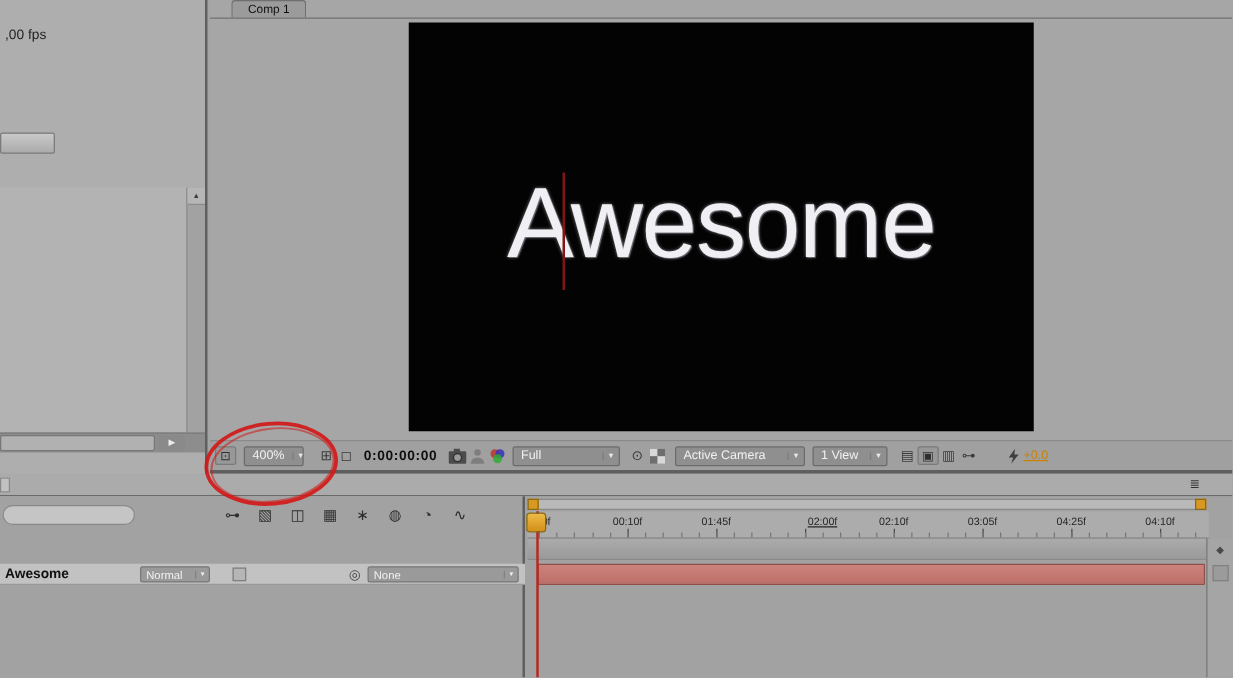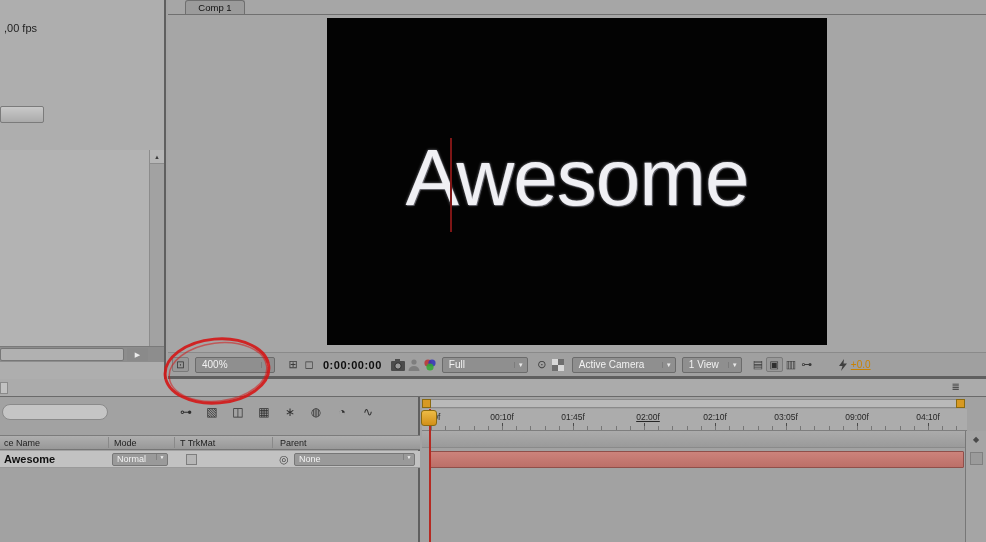--- a/index.html
+++ b/index.html
@@ -32,21 +32,21 @@
   .comp-view{position:absolute;left:159px;top:18px;width:500px;height:327px;background:#030303}
   .comp-text{position:absolute;left:0;right:0;top:50%;transform:translateY(-54%);text-align:center;font-size:80px;letter-spacing:-1px;color:#F0F0F4;text-shadow:0 0 3px rgba(235,235,245,.55),1px 1px 0 rgba(190,190,205,.35)}
   .text-cursor{position:absolute;left:123px;top:120px;width:2px;height:94px;background:#7E1616}
   .viewer-toolbar{position:absolute;left:0;right:0;top:352px;height:24px;background:#A0A0A0;border-top:1px solid #8a8a8a;display:flex;align-items:center;padding:0 4px;font-size:10px}
   .tb-icon{width:16px;height:16px;display:inline-flex;align-items:center;justify-content:center;color:#3a3a3a;font-size:11px;flex:none}
   .tb-btn{width:17px;height:15px;background:#989898;border:1px solid #7a7a7a;border-radius:2px;display:inline-flex;align-items:center;justify-content:center;color:#2f2f2f;font-size:10px;flex:none}
   .gap4{width:4px;flex:none}.gap6{width:6px;flex:none}.gap8{width:8px;flex:none}.gap10{width:10px;flex:none}.gap20{width:20px;flex:none}
   .ae-select{display:flex;align-items:center;height:16px;background:#8F8F8F;border:1px solid #6b6b6b;border-radius:2px;color:#F2F2F2;flex:none}
   .ae-select .lbl{padding:0 6px;font-size:10px;white-space:nowrap;flex:1}
   .ae-select .arr{width:13px;border-left:1px solid #7c7c7c;text-align:center;font-size:6px;color:#E8E8E8;flex:none}
-  .w-zoom{width:80px}.w-res{width:86px}.w-cam{width:104px}.w-view{width:60px}
+  .w-zoom{width:48px}.w-res{width:86px}.w-cam{width:104px}.w-view{width:60px}
   .timecode{font-size:11px;font-weight:bold;color:#0e0e0e;letter-spacing:.5px;flex:none}
   .exposure{font-size:10px;color:#C98200;text-decoration:underline;flex:none}
   .dim{opacity:.45}
 
   
   .gutter{position:absolute;left:0;top:379px;width:100%;height:18px;background:#ABABAB;border-bottom:1px solid #6a6a6a}
   .gutter .nub{position:absolute;left:0;top:3px;width:8px;height:12px;background:#C2C2C2;border:1px solid #8a8a8a}
   .gutter .menu{position:absolute;right:26px;top:2px;font-size:10px;color:#333}
 
   
@@ -54,21 +54,21 @@
   .tl-left{position:absolute;left:0;top:0;width:420px;bottom:0;border-right:2px solid #5f5f5f;background:#A2A2A2}
   .tl-search{position:absolute;left:2px;top:7px;width:106px;height:16px;background:#C5C5C5;border:1px solid #8a8a8a;border-radius:8px}
   .tl-icons{position:absolute;left:178px;top:6px;display:flex;gap:10px}
   .tl-icons span{width:16px;height:18px;display:inline-flex;align-items:center;justify-content:center;font-size:12px;color:#2e2e2e}
   .tl-header{position:absolute;left:0;top:38px;width:420px;height:15px;background:linear-gradient(#AFAFAF,#989898);border-top:1px solid #7c7c7c;border-bottom:1px solid #757575;font-size:9px;color:#222}
   .tl-header span{position:absolute;top:2px}
   .th-name{left:4px}.th-mode{left:114px}.th-trk{left:180px}.th-par{left:280px}
   .tl-header i{position:absolute;top:1px;bottom:1px;width:1px;background:#898989}
   .tl-row{position:absolute;left:0;top:54px;width:420px;height:17px;background:#C2C2C2;border-bottom:1px solid #9a9a9a}
   .layer-name{position:absolute;left:4px;top:2px;font-size:11px;font-weight:bold;color:#101010}
-  .row-select{position:absolute;top:2px;height:13px;background:#9A9A9A;border:1px solid #777;border-radius:2px;display:flex;align-items:flex-start;color:#F2F2F2}
+  .row-select{position:absolute;top:2px;height:13px;background:#9A9A9A;border:1px solid #777;border-radius:2px;display:flex;align-items:center;color:#F2F2F2}
   .row-select .lbl{padding:0 4px;font-size:9px;flex:1;white-space:nowrap}
   .row-select .arr{width:11px;border-left:1px solid #818181;text-align:center;font-size:5px;flex:none}
   .sel-mode{left:112px;width:56px}
   .sel-parent{left:294px;width:121px}
   .trkmat-box{position:absolute;left:186px;top:3px;width:11px;height:11px;background:#B6B6B6;border:1px solid #7e7e7e}
   .pickwhip{position:absolute;left:279px;top:2px;font-size:11px;color:#3d3d3d}
   .tl-right{position:absolute;left:422px;top:0;right:0;bottom:0}
   .nav-bar{position:absolute;left:0;top:2px;width:543px;height:9px;background:#B9B9B9;border:1px solid #8a8a8a}
   .nav-handle{position:absolute;top:2px;width:9px;height:9px;background:#D79922;border:1px solid #8a6a10;z-index:2}
   .nh-l{left:0}.nh-r{left:534px}
@@ -202,29 +202,20 @@
       <span>⊶</span>
       <span>▧</span>
       <span>◫</span>
       <span>▦</span>
       <span>∗</span>
       <span>◍</span>
       <span>◔</span>
       <span>∿</span>
     </div>
 
-    <div class="tl-header">
-      <span class="th-name">ce Name</span>
-      <span class="th-mode">Mode</span>
-      <span class="th-trk">T TrkMat</span>
-      <span class="th-par">Parent</span>
-      <i style="left:108px"></i>
-      <i style="left:174px"></i>
-      <i style="left:272px"></i>
-    </div>
 
     <div class="tl-row">
       <span class="layer-name">Awesome</span>
       <div class="row-select sel-mode">
         <span class="lbl">Normal</span>
         <span class="arr">▼</span>
       </div>
       <div class="trkmat-box"></div>
       <span class="pickwhip">◎</span>
       <div class="row-select sel-parent">
@@ -239,27 +230,27 @@
     <div class="nav-handle nh-l"></div>
     <div class="nav-handle nh-r"></div>
 
     <div class="ruler">
         <span class="rl" style="left: 9px;">0:00f</span>
         <i class="rt major" style="left: 9px;"></i>
         <span class="rl" style="left: 80px;">00:10f</span>
         <i class="rt major" style="left: 80px;"></i>
         <span class="rl" style="left: 151px;">01:45f</span>
         <i class="rt major" style="left: 151px;"></i>
-        <span class="rl" style="left: 226px; text-decoration: underline;">02:00f</span>
+        <span class="rl" style="left: 236px; text-decoration: underline;">02:00f</span>
         <i class="rt major" style="left: 222px;"></i>
         <span class="rl" style="left: 293px;">02:10f</span>
         <i class="rt major" style="left: 293px;"></i>
         <span class="rl" style="left: 364px;">03:05f</span>
         <i class="rt major" style="left: 364px;"></i>
-        <span class="rl" style="left: 435px;">09:00f</span>
+        <span class="rl" style="left: 435px;">04:25f</span>
         <i class="rt major" style="left: 435px;"></i>
         <span class="rl" style="left: 506px;">04:10f</span>
         <i class="rt major" style="left: 506px;"></i>
         <i class="rt" style="left: 9px;"></i>
         <i class="rt" style="left: 23px;"></i>
         <i class="rt" style="left: 37px;"></i>
         <i class="rt" style="left: 52px;"></i>
         <i class="rt" style="left: 66px;"></i>
         <i class="rt" style="left: 80px;"></i>
         <i class="rt" style="left: 94px;"></i>

